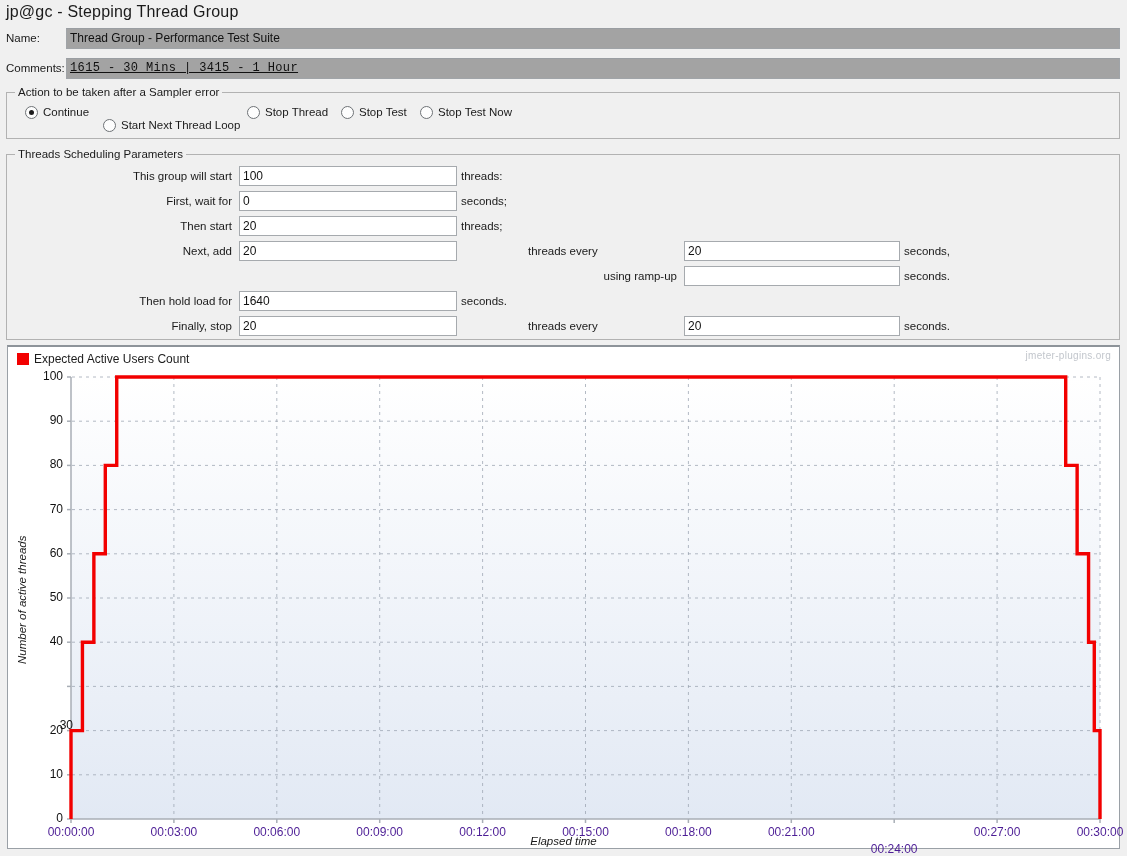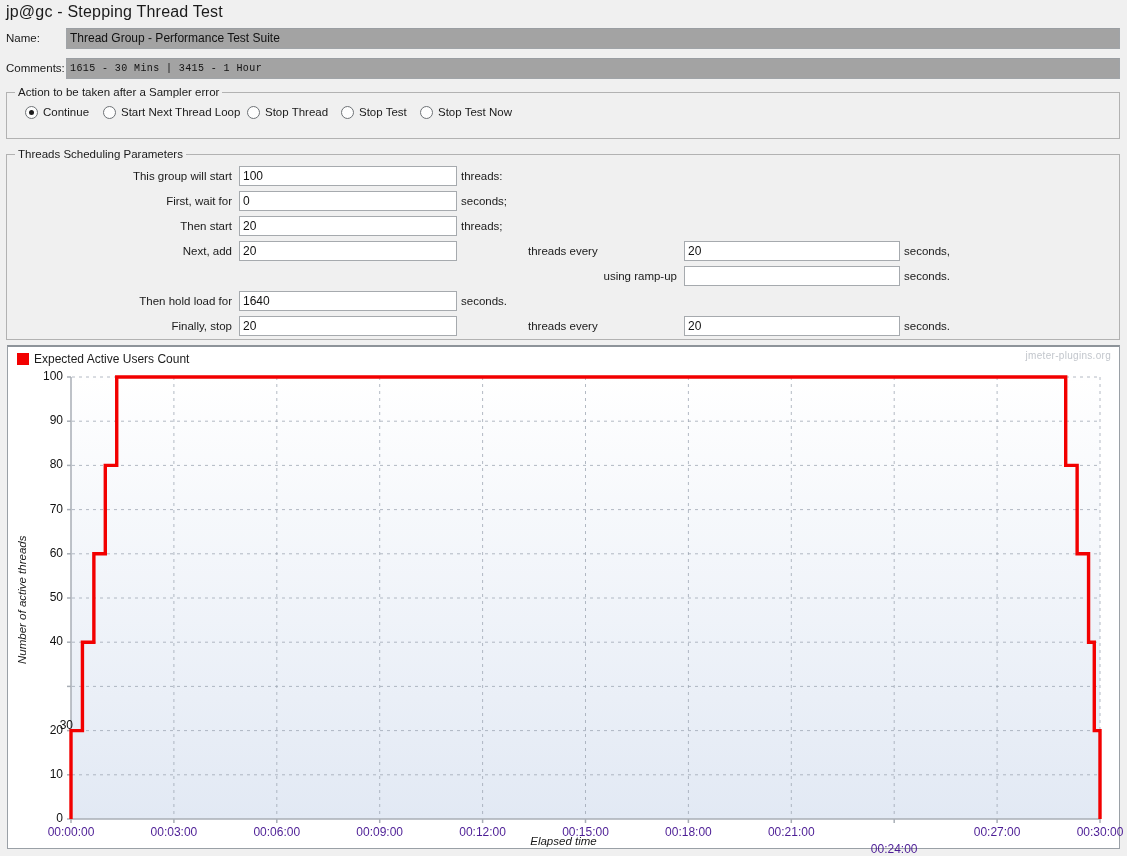--- a/index.html
+++ b/index.html
@@ -40,21 +40,21 @@
     background: #a3a3a3;
     border: 1px solid #a0a4a8;
     border-top-color: #9a9ea2;
     font-size: 12px;
     color: #111;
     padding: 0 3px;
     line-height: 19px;
     white-space: nowrap;
     overflow: hidden;
   }
-  .mono { font-family: "Liberation Mono", "DejaVu Sans Mono", monospace; font-size: 10px; letter-spacing: 0.4px; }
+  .mono { font-family: "Liberation Mono", "DejaVu Sans Mono", monospace; font-size: 12px; letter-spacing: 0.4px; text-decoration: underline; }
 
   
   .groupbox {
     position: absolute;
     border: 1px solid #b2b2b2;
     background: #f0f0f0;
   }
   .groupbox > .gb-title {
     position: absolute;
     top: -7px; left: 8px;
@@ -185,40 +185,40 @@
     color: #4c1d95;
     text-align: center;
     white-space: nowrap;
   }
 </style>
 </head>
 <body>
 
 <div id="app">
 
-  <div class="title">jp@gc - Stepping Thread Test</div>
+  <div class="title">jp@gc - Stepping Thread Group</div>
 
   <div class="field-row" style="top:28px; width:1120px;">
     <span class="field-label" style="left:6px;">Name:</span>
     <div class="text-input" style="left:66px; width:1054px;" title="Thread Group - Performance Test Suite">Thread Group - Performance Test Suite</div>
   </div>
 
   <div class="field-row" style="top:58px; width:1120px;">
     <span class="field-label" style="left:6px;">Comments:</span>
     <div class="text-input mono" style="left:66px; width:1054px;">1615 - 30 Mins | 3415 - 1 Hour</div>
   </div>
 
   <div class="groupbox" style="left:6px; top:92px; width:1114px; height:47px;">
     <span class="gb-title">Action to be taken after a Sampler error</span>
 
     <div class="radio-item" style="left:18px;">
       <span class="radio-dot checked"></span>
       <span class="radio-label">Continue</span>
     </div>
-    <div class="radio-item" style="left:96px;">
+    <div class="radio-item" style="left:96px;margin-top:13px;">
       <span class="radio-dot"></span>
       <span class="radio-label">Start Next Thread Loop</span>
     </div>
     <div class="radio-item" style="left:240px;">
       <span class="radio-dot"></span>
       <span class="radio-label">Stop Thread</span>
     </div>
     <div class="radio-item" style="left:334px;">
       <span class="radio-dot"></span>
       <span class="radio-label">Stop Test</span>

